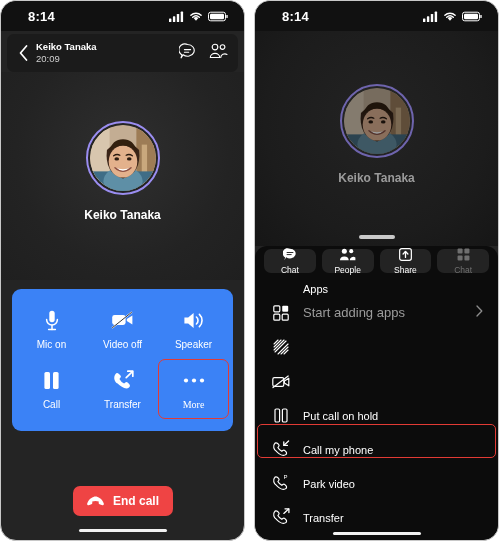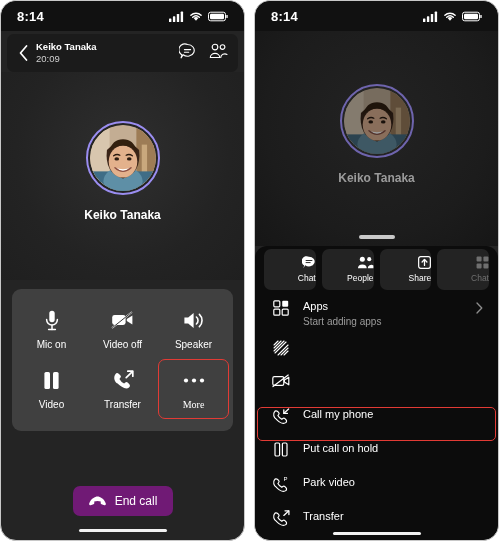--- a/index.html
+++ b/index.html
@@ -34,21 +34,21 @@
     border-radius: 15px;
     overflow: hidden;
   }
 
   
   .statusbar {
     height: 30px;
     display: flex;
     align-items: center;
     justify-content: space-between;
-    padding: 0 16px 0 16px;
+    padding: 0 16px 0 27px;
     background: #111111;
     color: #ffffff;
     gap: 28px;
   }
   .status-time {
     font-size: 13px;
     font-weight: bold;
     letter-spacing: .2px;
   }
   .status-icons {
@@ -121,21 +121,21 @@
   .callee-name {
     margin-top: 13px;
     font-size: 12px;
     font-weight: bold;
     color: #ffffff;
   }
 
   
   .controls-card {
     margin: 9px 11px 0 11px;
-    background: #404040;
+    background: #3b82f6;
     border-radius: 9px;
     padding: 10px 4px 12px 4px;
   }
   .ctrl-row {
     display: flex;
   }
   .ctrl {
     flex: 1 1 0;
     display: flex;
     flex-direction: column;
@@ -157,29 +157,29 @@
     position: absolute;
     left: 0; right: 0; bottom: 0;
     padding-bottom: 8px;
     display: flex;
     flex-direction: column;
     align-items: center;
   }
   .endcall-btn {
     width: 100px;
     height: 30px;
-    background: #701a75;
+    background: #ef4444;
     border-radius: 7px;
     display: flex;
     align-items: center;
     justify-content: center;
     gap: 8px;
     color: #ffffff;
     font-size: 12px;
-    font-weight: normal;
+    font-weight: bold;
   }
   .home-indicator {
     width: 88px;
     height: 3.5px;
     border-radius: 2px;
     background: #f2f2f2;
     margin-top: 13px;
   }
 
   
@@ -214,56 +214,56 @@
   }
   .quick-tabs {
     display: flex;
     gap: 6px;
     padding: 10px 9px 7px 9px;
   }
   .qtab {
     flex: 1 1 0;
     background: #232323;
     border-radius: 7px;
-    height: 41px;
+    height: 24px;
     display: flex;
     flex-direction: column;
-    align-items: flex-end;
+    align-items: center;
     justify-content: center;
     gap: 4px;
     color: #ffffff;
   }
   .qtab.disabled { color: #6f6f6f; }
   .qtab-label { font-size: 8.5px; }
   .qtab-icon { height: 13px; display: flex; align-items: center; }
 
   .menu { padding: 2px 0 0 0; }
   .menu-item {
     display: flex;
-    align-items: flex-start;
+    align-items: flex-end;
     gap: 12px;
     padding: 0 12px 0 13px;
     height: 34px;
     color: #ffffff;
     border: 1.5px solid transparent;
     border-radius: 5px;
     margin: 0 2px;
   }
   .menu-item.highlight { border-color: #e23b35; }
   .menu-icon {
     width: 20px;
     flex: 0 0 20px;
     display: flex;
     align-items: center;
     justify-content: center;
     color: #ffffff;
   }
   .menu-text { flex: 1 1 auto; line-height: 1.2; }
   .menu-title { font-size: 11px; color: #ffffff; }
-  .menu-sub { font-size: 10px; color: #9c9c9c; margin-top: 3px; }
+  .menu-sub { font-size: 13px; color: #9c9c9c; margin-top: 9px; }
   .menu-item.with-sub { height: 40px; }
   .chevron { color: #8d8d8d; flex: 0 0 auto; }
 
   .sheet-home {
     position: absolute;
     left: 0; right: 0;
     bottom: 5px;
     display: flex;
     justify-content: center;
   }
@@ -403,21 +403,21 @@
         </div>
         <div class="ctrl-row">
 
           <div class="ctrl">
             <div class="ctrl-icon">
               <svg width="17" height="19" viewBox="0 0 17 19">
                 <rect x="1.4" y="1" width="5.6" height="17" rx="1.6" fill="#fff"></rect>
                 <rect x="10" y="1" width="5.6" height="17" rx="1.6" fill="#fff"></rect>
               </svg>
             </div>
-            <div class="ctrl-label">Video</div>
+            <div class="ctrl-label">Call</div>
           </div>
 
           <div class="ctrl">
             <div class="ctrl-icon">
               <svg width="22" height="21" viewBox="0 0 22 21">
                 <path d="M3.4 4.2 a2.3 2.3 0 0 1 3.3 -.5 l1.6 1.5 a1.9 1.9 0 0 1 .1 2.6 l-1 1.2 a11 11 0 0 0 4.7 4.6 l1.2 -1 a1.9 1.9 0 0 1 2.6 .1 l1.5 1.6 a2.3 2.3 0 0 1 -.4 3.3 c-3 2.3 -8.1 -.6 -11.4 -4 C2.5 12.2 1.1 7.2 3.4 4.2 Z" fill="#fff"></path>
                 <path d="M14.2 7.6 L20.4 1.6" stroke="#fff" stroke-width="1.7" fill="none" stroke-linecap="round"></path>
                 <path d="M15.8 1.2 H20.8 V6.2" stroke="#fff" stroke-width="1.7" fill="none" stroke-linecap="round" stroke-linejoin="round"></path>
               </svg>
             </div>
@@ -602,47 +602,47 @@
           <div class="menu-item">
             <div class="menu-icon">
               <svg width="18" height="14" viewBox="0 0 18 14">
                 <rect x=".8" y="2.6" width="11" height="8.8" rx="1.6" fill="none" stroke="currentColor" stroke-width="1.2"></rect>
                 <path d="M12.4 6 L16.8 3.2 V10.8 L12.4 8 Z" fill="none" stroke="currentColor" stroke-width="1.2" stroke-linejoin="round"></path>
                 <line x1="1" y1="12.6" x2="16.2" y2="1" stroke="currentColor" stroke-width="1.2" stroke-linecap="round"></line>
               </svg>
             </div>
           </div>
 
+          <div class="menu-item">
+            <div class="menu-icon">
+              <svg width="14" height="15" viewBox="0 0 14 15">
+                <rect x="1" y="1" width="4.6" height="13" rx="1.2" fill="none" stroke="currentColor" stroke-width="1.2"></rect>
+                <rect x="8.4" y="1" width="4.6" height="13" rx="1.2" fill="none" stroke="currentColor" stroke-width="1.2"></rect>
+              </svg>
+            </div>
+            <div class="menu-text">
+              <div class="menu-title">Put call on hold</div>
+            </div>
+          </div>
+
           <div class="menu-item highlight">
             <div class="menu-icon">
               <svg width="18" height="17" viewBox="0 0 18 17">
                 <path d="M2.6 3.6 a1.9 1.9 0 0 1 2.7 -.4 l1.3 1.2 a1.6 1.6 0 0 1 .1 2.1 l-.8 1 a9 9 0 0 0 3.9 3.8 l1 -.8 a1.6 1.6 0 0 1 2.1 .1 l1.2 1.3 a1.9 1.9 0 0 1 -.3 2.7 c-2.5 1.9 -6.7 -.5 -9.4 -3.3 C1.8 10 .7 6 2.6 3.6 Z" fill="none" stroke="currentColor" stroke-width="1.2" stroke-linejoin="round"></path>
                 <path d="M16.6 1 L12 5.2" stroke="currentColor" stroke-width="1.3" fill="none" stroke-linecap="round"></path>
                 <path d="M11.8 1.8 V5.4 H15.4" stroke="currentColor" stroke-width="1.3" fill="none" stroke-linecap="round" stroke-linejoin="round"></path>
               </svg>
             </div>
             <div class="menu-text">
               <div class="menu-title">Call my phone</div>
             </div>
           </div>
 
           <div class="menu-item">
             <div class="menu-icon">
-              <svg width="14" height="15" viewBox="0 0 14 15">
-                <rect x="1" y="1" width="4.6" height="13" rx="1.2" fill="none" stroke="currentColor" stroke-width="1.2"></rect>
-                <rect x="8.4" y="1" width="4.6" height="13" rx="1.2" fill="none" stroke="currentColor" stroke-width="1.2"></rect>
-              </svg>
-            </div>
-            <div class="menu-text">
-              <div class="menu-title">Put call on hold</div>
-            </div>
-          </div>
-
-          <div class="menu-item">
-            <div class="menu-icon">
               <svg width="18" height="17" viewBox="0 0 18 17">
                 <path d="M2.6 3.6 a1.9 1.9 0 0 1 2.7 -.4 l1.3 1.2 a1.6 1.6 0 0 1 .1 2.1 l-.8 1 a9 9 0 0 0 3.9 3.8 l1 -.8 a1.6 1.6 0 0 1 2.1 .1 l1.2 1.3 a1.9 1.9 0 0 1 -.3 2.7 c-2.5 1.9 -6.7 -.5 -9.4 -3.3 C1.8 10 .7 6 2.6 3.6 Z" fill="none" stroke="currentColor" stroke-width="1.2" stroke-linejoin="round"></path>
                 <text x="11.6" y="5.4" font-size="6" font-family="Liberation Sans, sans-serif" fill="currentColor">P</text>
               </svg>
             </div>
             <div class="menu-text">
               <div class="menu-title">Park video</div>
             </div>
           </div>
 

